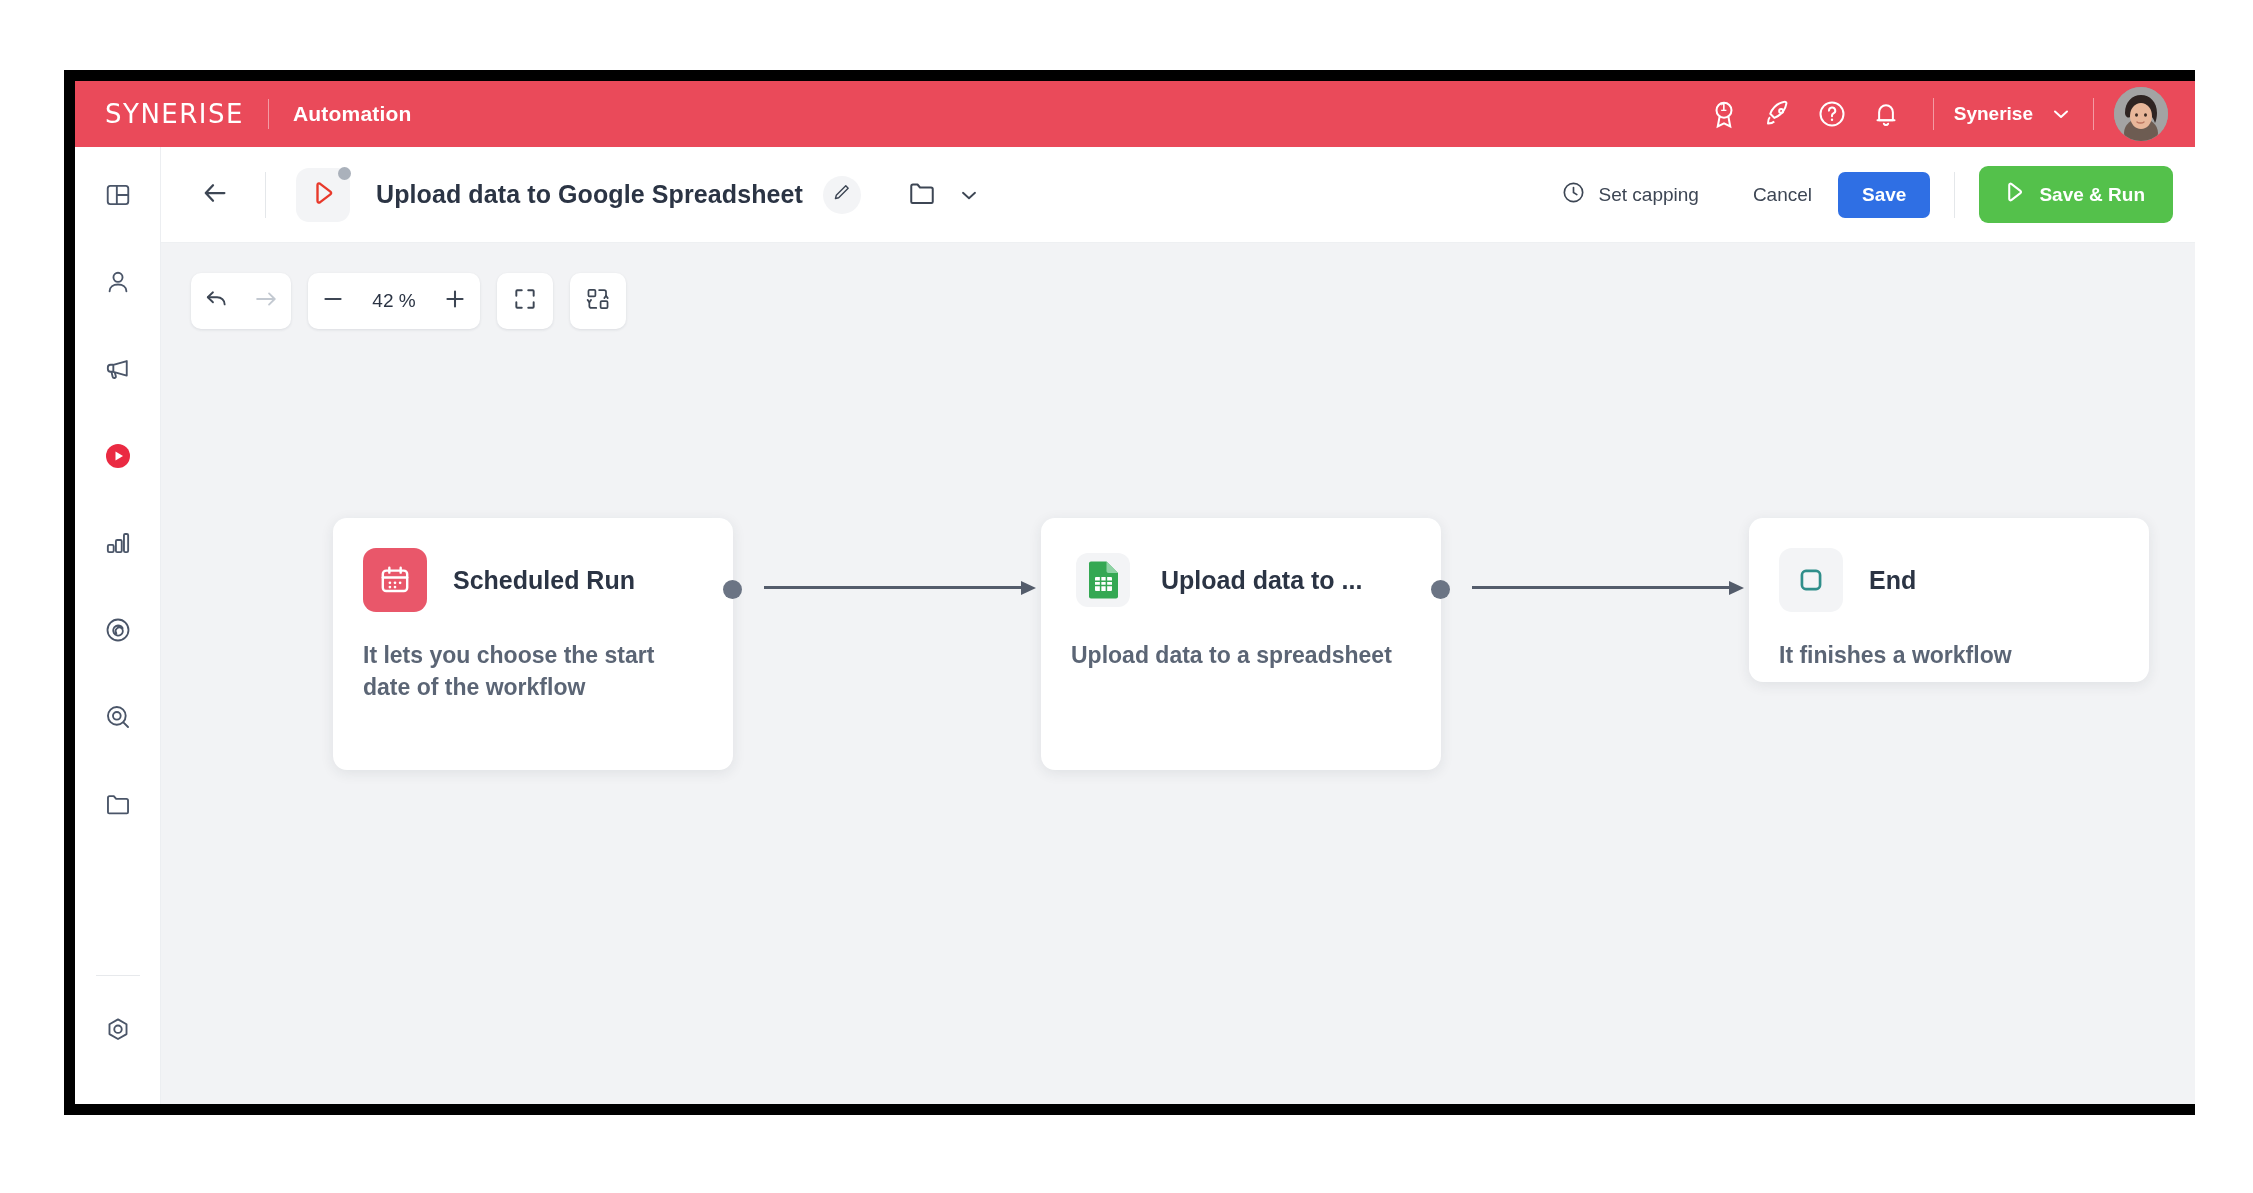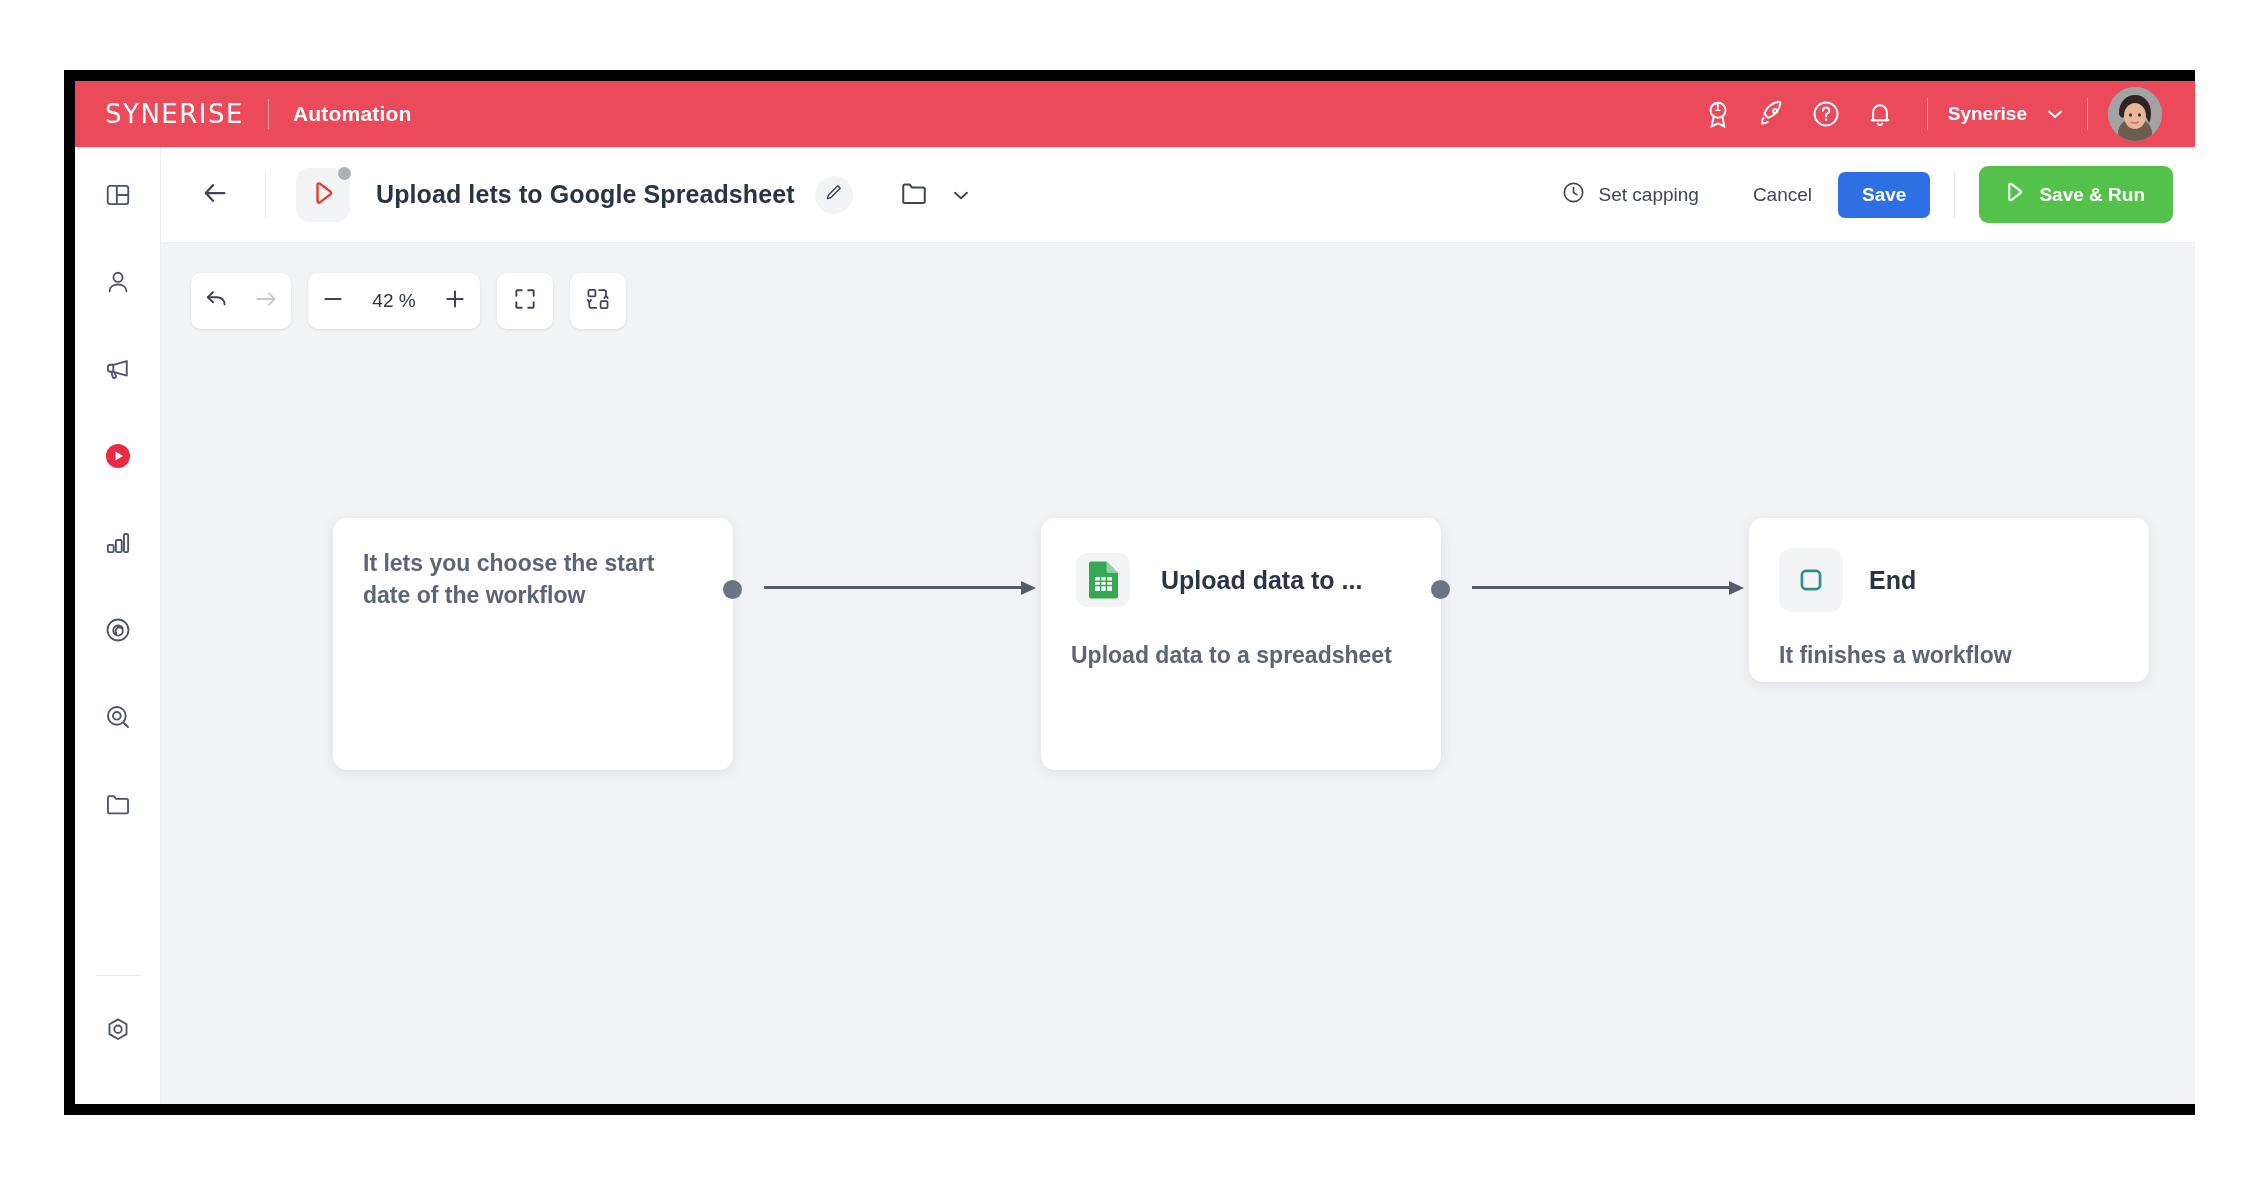--- a/index.html
+++ b/index.html
@@ -31,21 +31,21 @@
     overflow: hidden;
   }
 
   
   .top-header {
     position: relative;
     height: 66px;
     background: #ea4a5a;
     display: flex;
     align-items: center;
-    padding: 0 11px 0 30px;
+    padding: 0 5px 0 30px;
   }
 
   .brand-logo {
     font-family: "DejaVu Sans", sans-serif;
     font-size: 26px;
     letter-spacing: 1.5px;
     color: #ffffff;
     font-weight: 400;
     text-transform: uppercase;
     line-height: 1;
@@ -586,21 +586,21 @@
 
           <div class="wf-icon-box">
             <span>
               <svg width="30" height="30" viewBox="0 0 24 24" fill="none" stroke="#e8392b" stroke-width="1.9" stroke-linejoin="round">
                 <path d="M7.6 5.6c0-1.1 1-1.6 1.9-1.1l8.4 6.4c.8.6.8 1.6 0 2.2l-8.4 6.4c-.9.5-1.9 0-1.9-1.1z"></path>
               </svg>
             </span>
             <span class="wf-status-dot"></span>
           </div>
 
-          <div class="wf-title">Upload lets to Google Spreadsheet</div>
+          <div class="wf-title">Upload data to Google Spreadsheet</div>
 
           <div class="edit-btn">
             <span>
               <svg width="19" height="19" viewBox="0 0 24 24" fill="none" stroke="currentColor" stroke-width="1.8" stroke-linecap="round" stroke-linejoin="round">
                 <path d="M17.4 3.6l3 3L8.4 18.6l-4 1 1-4z"></path>
               </svg>
             </span>
           </div>
 
           <div class="folder-btn">
@@ -717,20 +717,35 @@
           <div class="connector" id="conn-1">
             <div class="conn-line"></div>
             <div class="conn-head"></div>
           </div>
           <div class="connector" id="conn-2">
             <div class="conn-line"></div>
             <div class="conn-head"></div>
           </div>
 
           <div class="node" id="node-scheduled">
+            <div class="node-head">
+              <div class="node-icon red">
+                <svg width="34" height="34" viewBox="0 0 24 24" fill="none" stroke="#ffffff" stroke-width="1.7" stroke-linecap="round" stroke-linejoin="round">
+                  <rect x="3.4" y="5.4" width="17.2" height="14.4" rx="2.4"></rect>
+                  <path d="M3.4 10.2h17.2"></path>
+                  <path d="M8 3.4v3.4M16 3.4v3.4"></path>
+                  <circle cx="8.4" cy="14" r=".95" fill="#ffffff" stroke="none"></circle>
+                  <circle cx="12" cy="14" r=".95" fill="#ffffff" stroke="none"></circle>
+                  <circle cx="15.6" cy="14" r=".95" fill="#ffffff" stroke="none"></circle>
+                  <circle cx="8.4" cy="17" r=".95" fill="#ffffff" stroke="none"></circle>
+                  <circle cx="12" cy="17" r=".95" fill="#ffffff" stroke="none"></circle>
+                </svg>
+              </div>
+              <div class="node-title">Scheduled Run</div>
+            </div>
             <div class="node-desc">It lets you choose the start date of the workflow</div>
             <div class="node-port"></div>
           </div>
 
           <div class="node" id="node-upload">
             <div class="node-head">
               <div class="node-icon plain">
                 <svg width="58" height="58" viewBox="0 0 58 58">
                   <rect x="2" y="2" width="54" height="54" rx="12" fill="#f3f4f6"></rect>
                   <path d="M15 12.5c0-1.1.9-2 2-2h15.5L44 22v23.5c0 1.1-.9 2-2 2H17c-1.1 0-2-.9-2-2z" fill="#34a853"></path>

